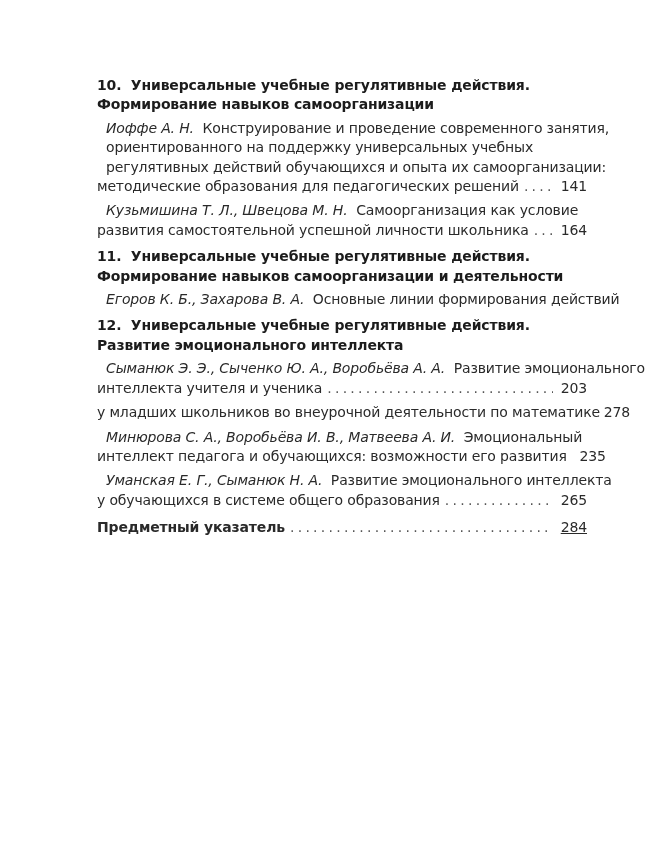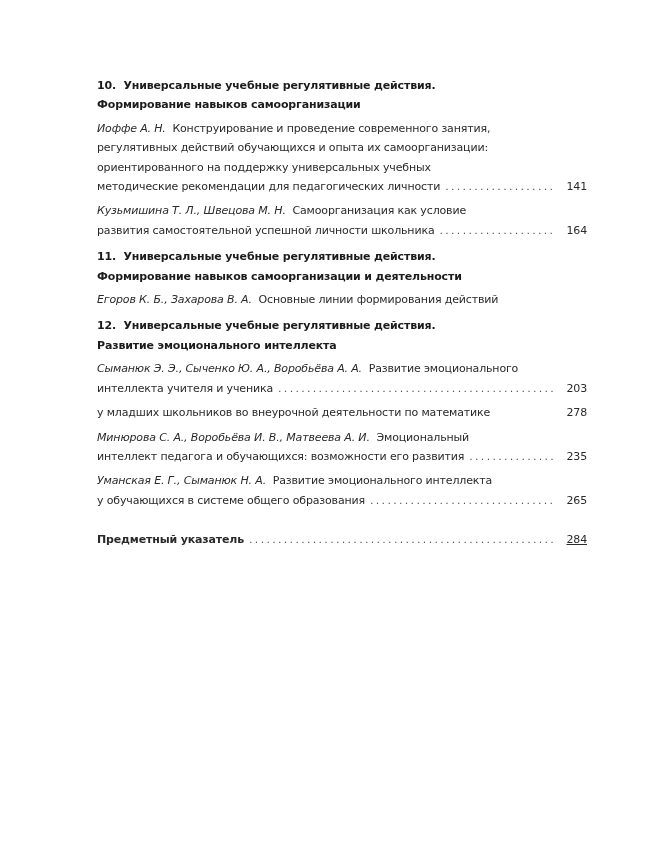--- a/index.html
+++ b/index.html
@@ -1,51 +1,51 @@
 <!DOCTYPE html>
 <html><head>
   <meta charset="utf-8">
   <style>
     html, body { margin: 0; padding: 0; background: #ffffff; }
     body { width: 650px; height: 865px; position: relative; overflow: hidden;
            font-family: "DejaVu Sans", "Liberation Sans", sans-serif; color: #2a2a2a; }
-    .toc { position: absolute; left: 97px; top: 76px; width: 490px; font-size: 11px; line-height: 19.4px; letter-spacing: -0.15px; }
+    .toc { position: absolute; left: 97px; top: 76px; width: 490px; font-size: 14px; line-height: 19.4px; letter-spacing: -0.15px; }
     .section { margin-top: 7px; }
     .section:first-child { margin-top: 0; }
     .sec-title { font-weight: bold; color: #1c1c1c; margin-bottom: 4px; }
     .sec-title div { white-space: nowrap; }
     .entry { margin-bottom: 5px; position: relative; }
-    .entry .line { white-space: nowrap; }
+    .entry .line { white-space: nowrap; margin-left: 9px; }
     .author { font-style: italic; }
     .last { display: flex; align-items: baseline; }
     .last .txt { white-space: nowrap; flex: 0 0 auto; }
     .leader { flex: 1 1 auto; overflow: hidden; white-space: nowrap; margin: 0 4px 0 5px; color: #555; letter-spacing: 2.2px; }
     .leader::before { content: ". . . . . . . . . . . . . . . . . . . . . . . . . . . . . . . . . . . . . . . . . . . . . . . . . . . . . . . . . . . . . . . . . . . . . . . . . . . . . . . . . . . . . . . . . . . . . . . . . . . . . . . . . . ."; letter-spacing: -0.6px; }
     .nodots { flex: 1 1 auto; }
     .pg { flex: 0 0 30px; text-align: right; }
-    .index-entry { margin-top: 20px; font-weight: bold; }
+    .index-entry { margin-top: 8px; font-weight: bold; }
     .index-entry .pg { font-weight: normal; text-decoration: underline; }
     .index-entry .leader { font-weight: normal; }
   </style>
 </head>
 <body>
 
 <div class="toc">
 
   <div class="section">
     <div class="sec-title">
       <div><span>10.</span>&nbsp;&nbsp;<span>Универсальные учебные регулятивные действия.</span></div>
       <div>Формирование навыков самоорганизации</div>
     </div>
     <div class="entry">
       <div class="line"><span class="author">Иоффе А. Н.</span>&nbsp;&nbsp;<span>Конструирование и проведение современного занятия,</span></div>
+      <div class="line">ориентированного на поддержку универсальных учебных</div>
       <div class="line">регулятивных действий обучающихся и опыта их самоорганизации:</div>
-      <div class="line">ориентированного на поддержку универсальных учебных</div>
       <div class="last">
-          <span class="txt">методические рекомендации для педагогических личности</span>
+          <span class="txt">методические образования для педагогических решений</span>
           <span class="leader"></span>
           <span class="pg">141</span>
         </div>
     </div>
     <div class="entry">
       <div class="line"><span class="author">Кузьмишина Т. Л., Швецова М. Н.</span>&nbsp;&nbsp;<span>Самоорганизация как условие</span></div>
       <div class="last">
           <span class="txt">развития самостоятельной успешной личности школьника</span>
           <span class="leader"></span>
           <span class="pg">164</span>

